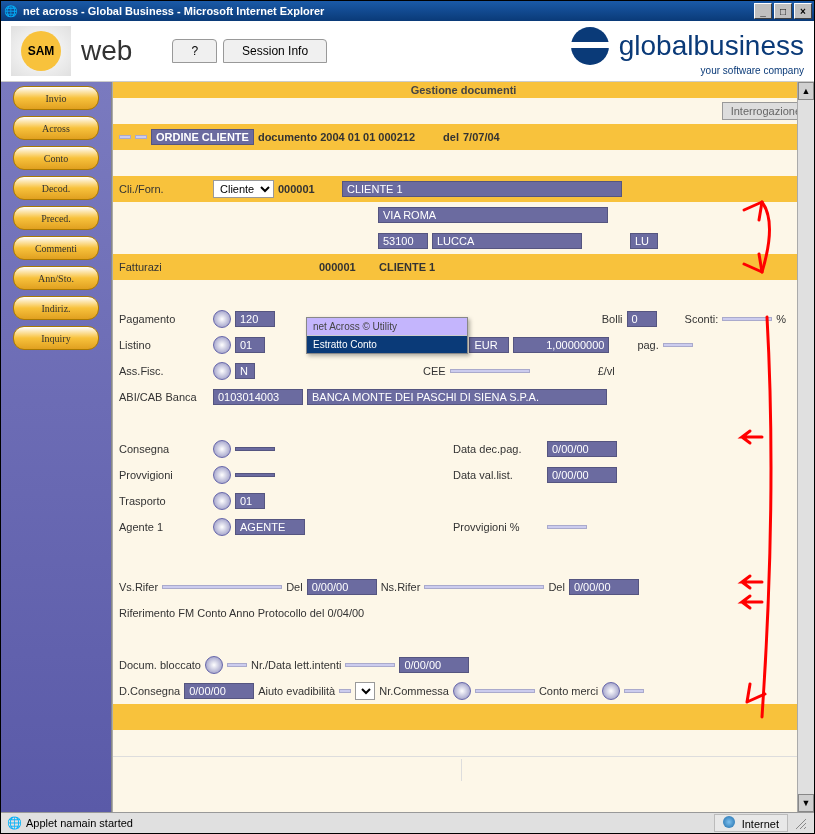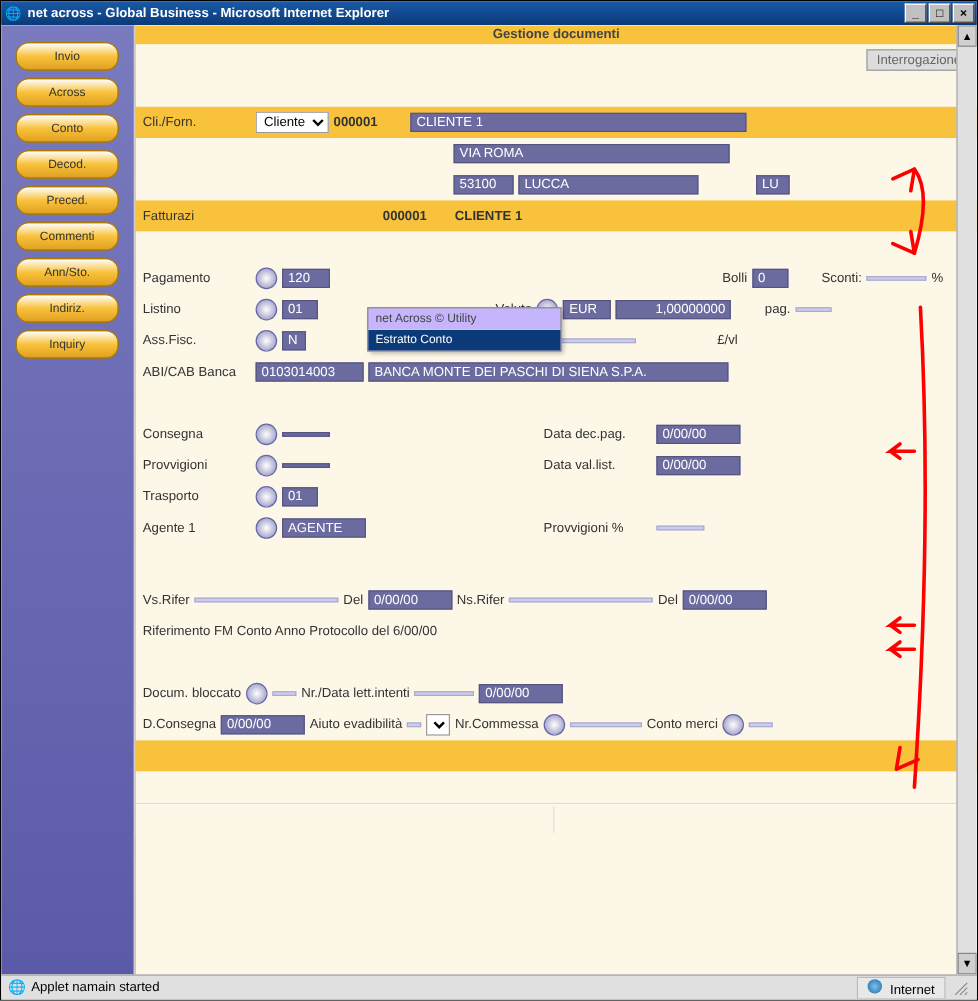--- a/index.html
+++ b/index.html
@@ -131,21 +131,22 @@
   overflow: hidden;
   background: #e8e8e8;
 }
 .sidebar {
   width: 110px;
   background: linear-gradient(#7a7abf, #5a5aa8);
   border-right: 1px solid #888;
   display: flex;
   flex-direction: column;
   align-items: center;
-  padding-top: 14px;
+  padding-top: 4px;
+  font-family: Liberation Serif, serif;
 }
 .side-btn {
   width: 84px;
   height: 22px;
   margin-bottom: 6px;
   background: linear-gradient(#fff, #f8c23c 50%, #e0a020);
   border: 1px solid #aa7a00;
   border-radius: 11px;
   display: flex;
   align-items: center;
@@ -302,20 +303,35 @@
 <div class="window">
   <div class="titlebar">
     <span class="icon">🌐</span>
     <span>net across - Global Business - Microsoft Internet Explorer</span>
     <span style="flex:1"></span>
     <span class="ctrl">_</span>
     <span class="ctrl">□</span>
     <span class="ctrl">×</span>
   </div>
 
+  <div class="header">
+    <div class="logo-sam">
+      <div class="logo-sam-inner">SAM</div>
+    </div>
+    <div class="header-web">web</div>
+    <div class="tab-btn">?</div>
+    <div class="tab-btn">Session Info</div>
+    <div class="logo-gb">
+      <div class="logo-gb-main">
+        <span class="gb-sphere"></span>
+        <span>globalbusiness</span>
+      </div>
+      <div class="logo-gb-sub">your software company</div>
+    </div>
+  </div>
 
   <div class="body-area">
     <div class="sidebar">
       <div class="side-btn">Invio</div>
       <div class="side-btn">Across</div>
       <div class="side-btn">Conto</div>
       <div class="side-btn">Decod.</div>
       <div class="side-btn">Preced.</div>
       <div class="side-btn">Commenti</div>
       <div class="side-btn">Ann/Sto.</div>
@@ -329,20 +345,29 @@
         <div class="btn">▼</div>
       </div>
 
       <div class="main-scroll">
         <div class="page-title">Gestione documenti</div>
 
         <div class="subtitle-row stripe-y">
           <div class="mode-tab">Interrogazione</div>
         </div>
 
+        <div class="row stripe-o">
+          <span class="fld-lt" style="width:12px"></span>
+          <span class="fld-lt" style="width:12px"></span>
+          <span class="fld" style="font-weight:bold">ORDINE CLIENTE</span>
+          <span class="lbl" style="font-weight:bold">documento 2004 01 01 000212</span>
+          <span style="width:20px"></span>
+          <span class="lbl" style="font-weight:bold">del</span>
+          <span class="lbl" style="font-weight:bold">7/07/04</span>
+        </div>
 
         <div class="row stripe-y" style="height:10px"></div>
 
         <div class="row stripe-o">
           <span class="lbl" style="width:90px">Cli./Forn.</span>
           <select class="sel">
             <option>Cliente</option>
           </select>
           <span class="lbl" style="width:60px;font-weight:bold">000001</span>
           <span class="fld" style="width:280px">CLIENTE 1</span>
@@ -448,21 +473,21 @@
           <span class="lbl">Vs.Rifer</span>
           <span class="fld-lt" style="width:120px"></span>
           <span class="lbl">Del</span>
           <span class="fld" style="width:70px">0/00/00</span>
           <span class="lbl">Ns.Rifer</span>
           <span class="fld-lt" style="width:120px"></span>
           <span class="lbl">Del</span>
           <span class="fld" style="width:70px">0/00/00</span>
         </div>
         <div class="row stripe-y">
-          <span class="lbl">Riferimento FM  Conto  Anno  Protocollo  del   6/00/00</span>
+          <span class="lbl">Riferimento FM  Conto  Anno  Protocollo  del   0/04/00</span>
         </div>
 
         <div class="row stripe-y" style="height:10px"></div>
 
         <div class="row stripe-y">
           <span class="lbl">Docum. bloccato</span>
           <span class="drop-circle"></span>
           <span class="fld-lt" style="width:20px"></span>
           <span class="lbl">Nr./Data lett.intenti</span>
           <span class="fld-lt" style="width:50px"></span>

